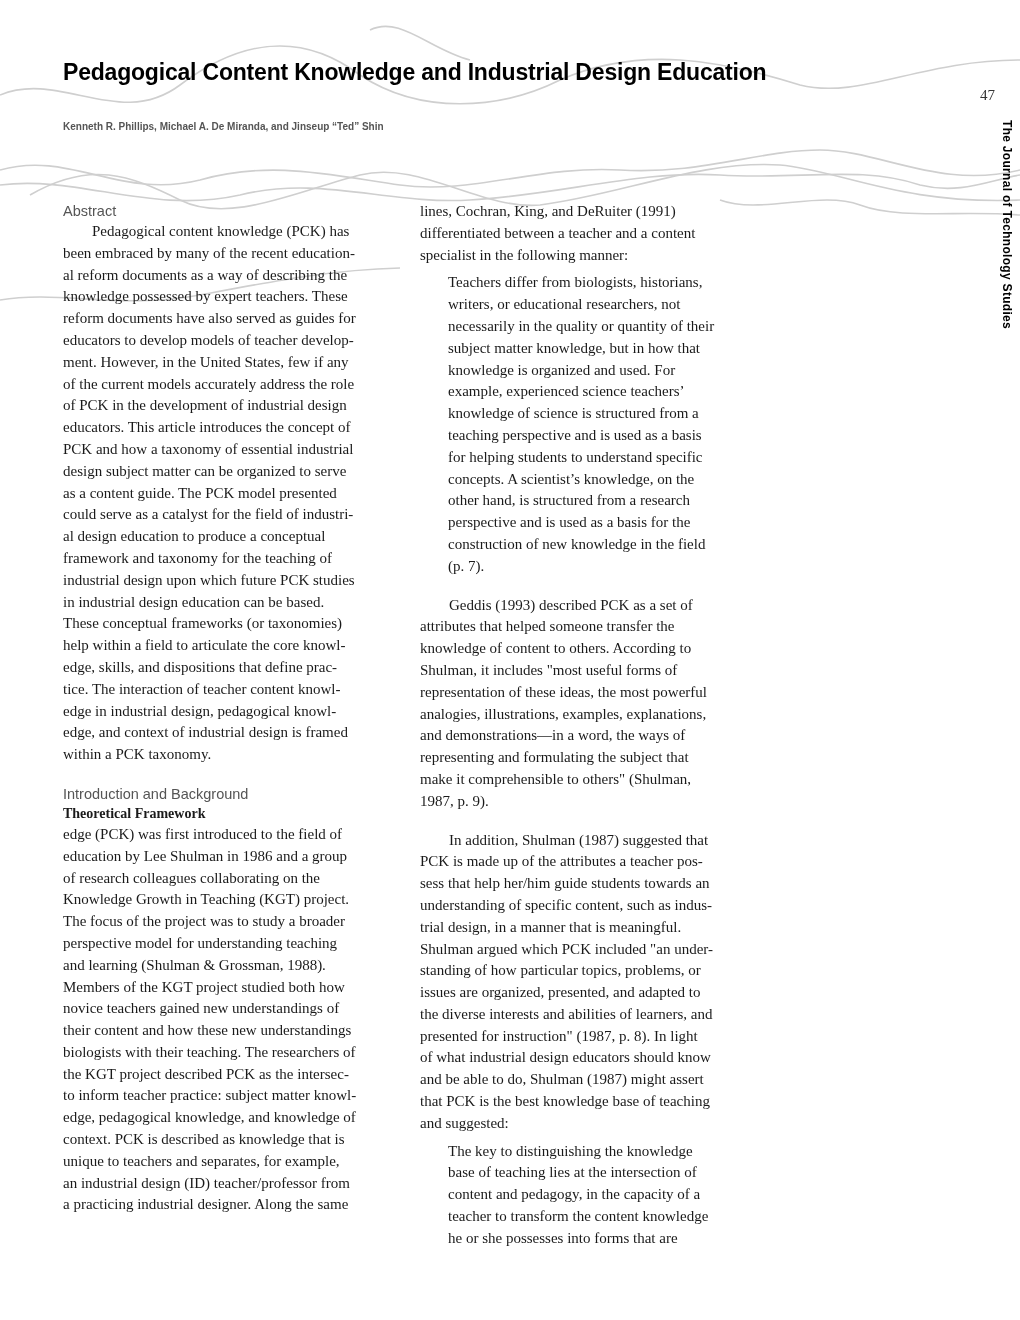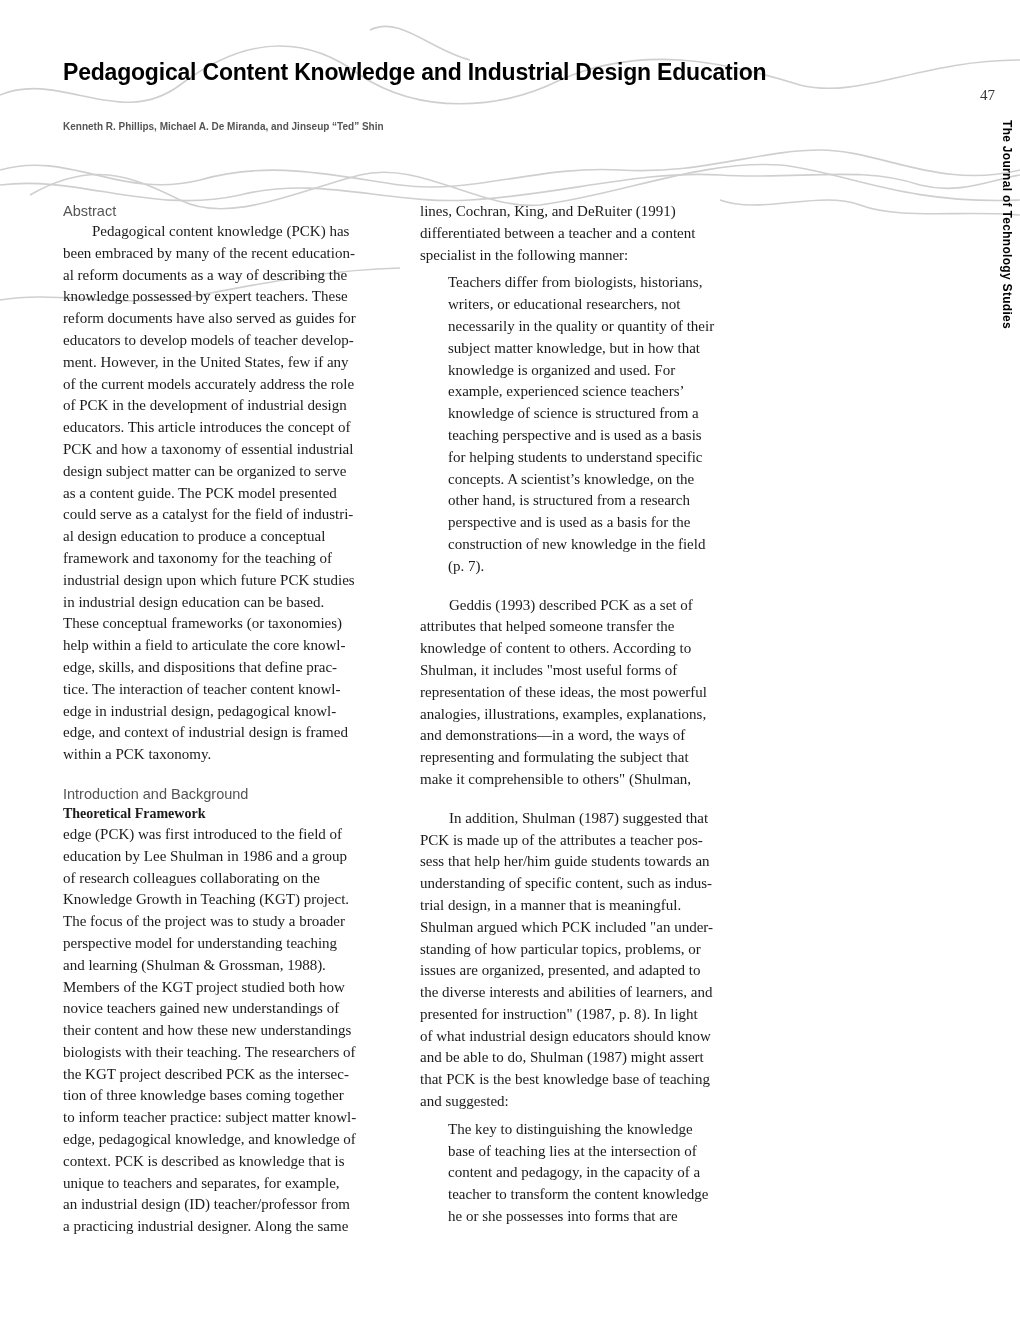--- a/index.html
+++ b/index.html
@@ -85,21 +85,20 @@
     <span class="line" style="text-indent:0">of research colleagues collaborating on the</span>
     <span class="line" style="text-indent:0">Knowledge Growth in Teaching (KGT) project.</span>
     <span class="line" style="text-indent:0">The focus of the project was to study a broader</span>
     <span class="line" style="text-indent:0">perspective model for understanding teaching</span>
     <span class="line" style="text-indent:0">and learning (Shulman &amp; Grossman, 1988).</span>
     <span class="line" style="text-indent:0">Members of the KGT project studied both how</span>
     <span class="line" style="text-indent:0">novice teachers gained new understandings of</span>
     <span class="line" style="text-indent:0">their content and how these new understandings</span>
     <span class="line" style="text-indent:0">biologists with their teaching. The researchers of</span>
     <span class="line" style="text-indent:0">the KGT project described PCK as the intersec-</span>
-    <span class="line" style="text-indent:0">tion of three knowledge bases coming together</span>
     <span class="line" style="text-indent:0">to inform teacher practice: subject matter knowl-</span>
     <span class="line" style="text-indent:0">edge, pedagogical knowledge, and knowledge of</span>
     <span class="line" style="text-indent:0">context. PCK is described as knowledge that is</span>
     <span class="line" style="text-indent:0">unique to teachers and separates, for example,</span>
     <span class="line" style="text-indent:0">an industrial design (ID) teacher/professor from</span>
     <span class="line" style="text-indent:0">a practicing industrial designer. Along the same</span>
   </p>
 </div>
 
 <div class="col col-right">
@@ -128,20 +127,21 @@
   <p class="gap">
     <span class="line" style="padding-left:29px">Geddis (1993) described PCK as a set of</span>
     <span class="line">attributes that helped someone transfer the</span>
     <span class="line">knowledge of content to others. According to</span>
     <span class="line">Shulman, it includes "most useful forms of</span>
     <span class="line">representation of these ideas, the most powerful</span>
     <span class="line">analogies, illustrations, examples, explanations,</span>
     <span class="line">and demonstrations—in a word, the ways of</span>
     <span class="line">representing and formulating the subject that</span>
     <span class="line">make it comprehensible to others" (Shulman,</span>
+    <span class="line">1987, p. 9).</span>
   </p>
 
   <p class="gap">
     <span class="line" style="padding-left:29px">In addition, Shulman (1987) suggested that</span>
     <span class="line">PCK is made up of the attributes a teacher pos-</span>
     <span class="line">sess that help her/him guide students towards an</span>
     <span class="line">understanding of specific content, such as indus-</span>
     <span class="line">trial design, in a manner that is meaningful.</span>
     <span class="line">Shulman argued which PCK included "an under-</span>
     <span class="line">standing of how particular topics, problems, or</span>

